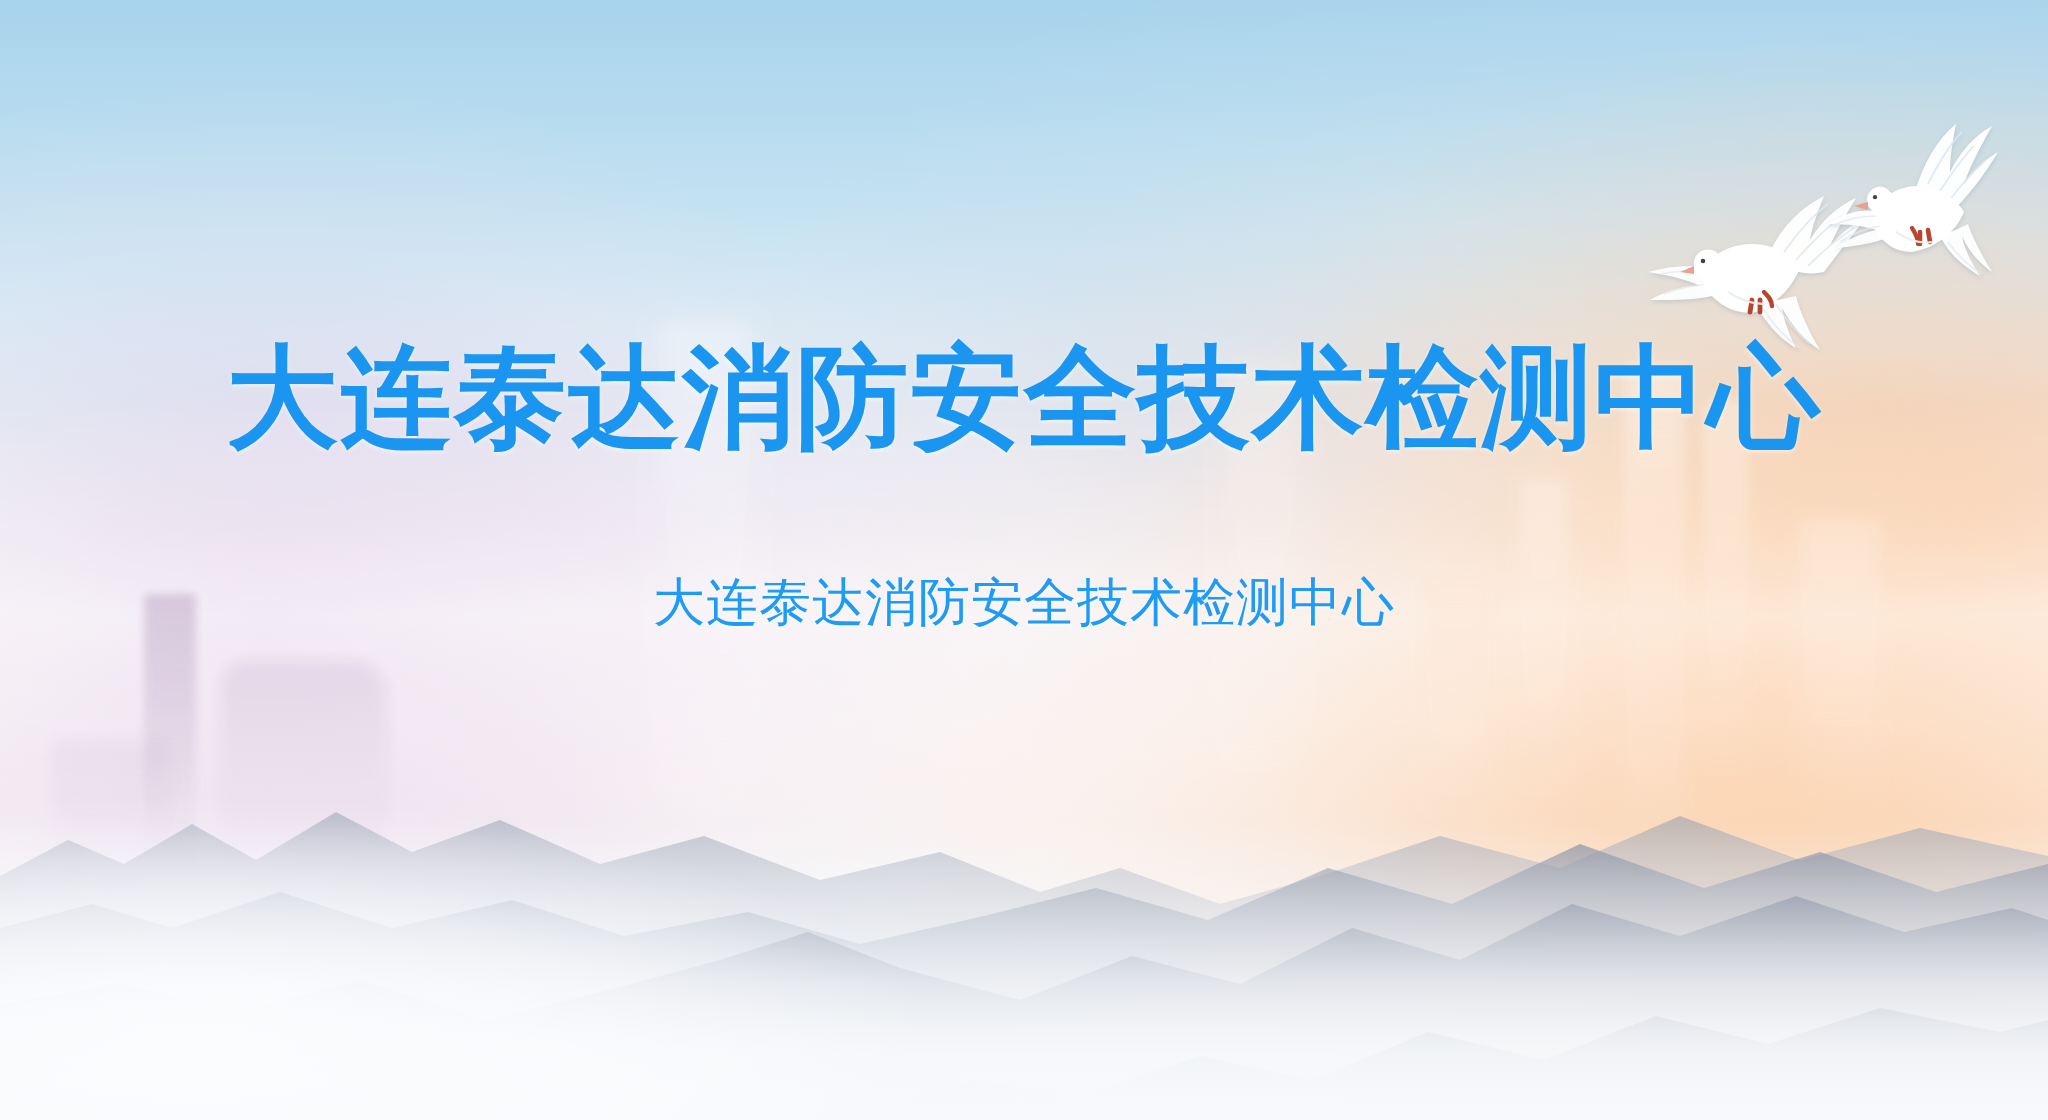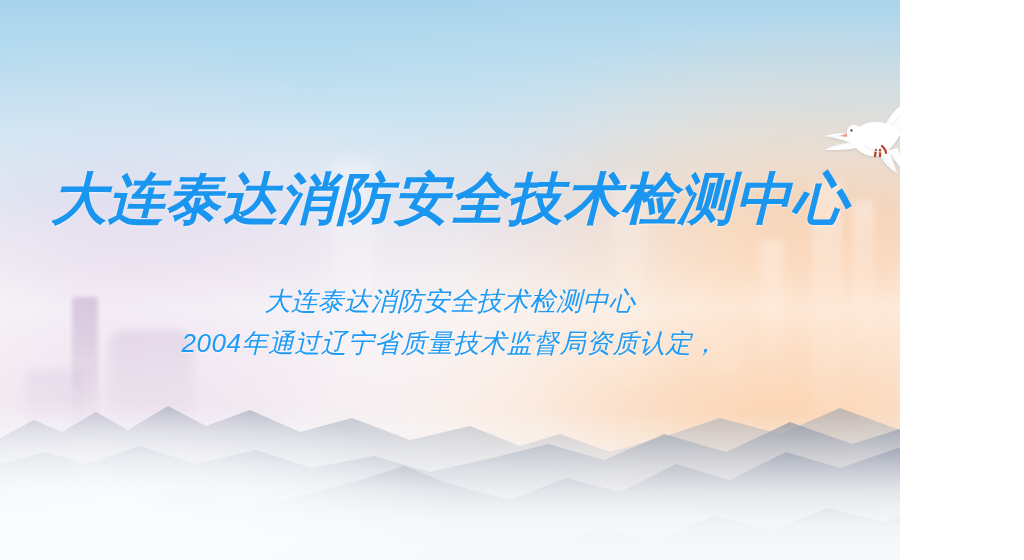--- a/index.html
+++ b/index.html
@@ -6,25 +6,24 @@
     margin: 0;
     padding: 0;
     background: #ffffff;
   }
   body {
     font-family: "Liberation Sans", "DejaVu Sans", sans-serif;
   }
 
   #banner {
     position: relative;
-    width: 900px;
+    width: 1024px;
     height: 560px;
     overflow: hidden;
     background: #cfe4f2;
-    font-style: italic;
   }
 
   
   .layer {
     position: absolute;
     inset: 0;
     pointer-events: none;
   }
 
   
@@ -363,17 +362,16 @@
         <path d="M36,58 C42,62 48,64 54,63" stroke="#e7eef3" stroke-width="1.1" fill="none" opacity="0.9"></path>
       </g>
     </svg>
   </div>
 
   <div id="text-stack">
     <div id="headline">大连泰达消防安全技术检测中心</div>
 
     <div id="body-copy">
       <span class="bline">大连泰达消防安全技术检测中心</span>
-      <span class="bline">2004年通过辽宁省质量技术监督局资质认定，</span>
     </div>
   </div>
 
 </div>
 
 </body></html>

